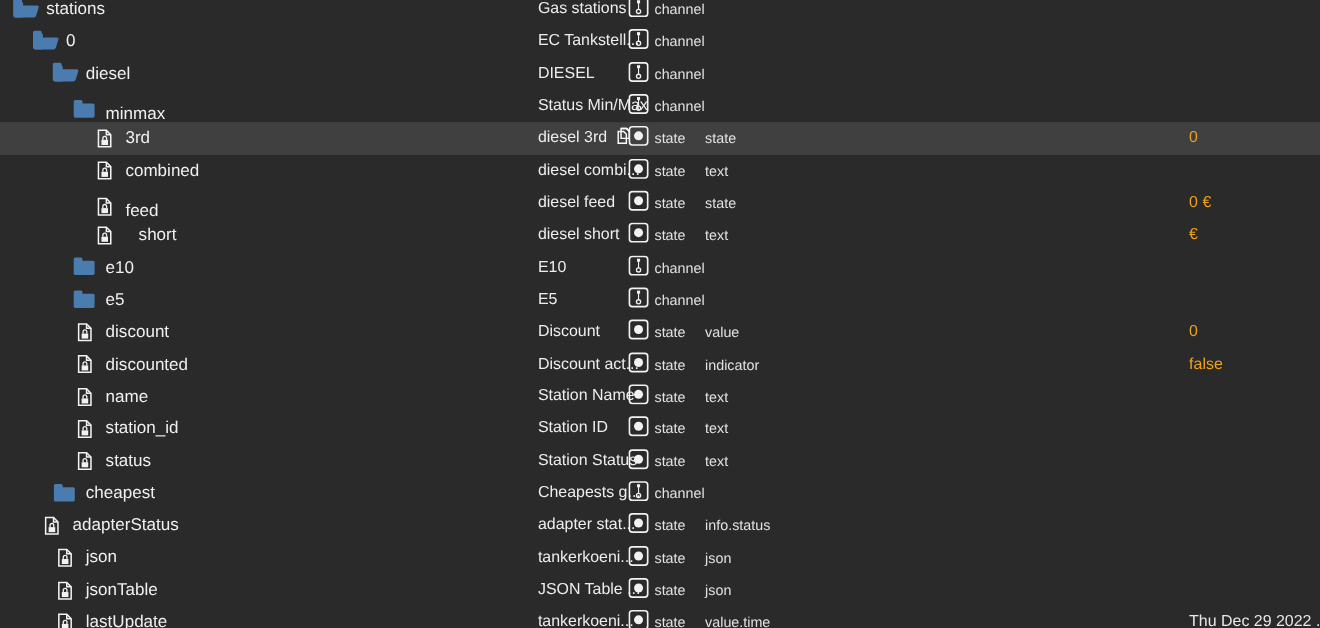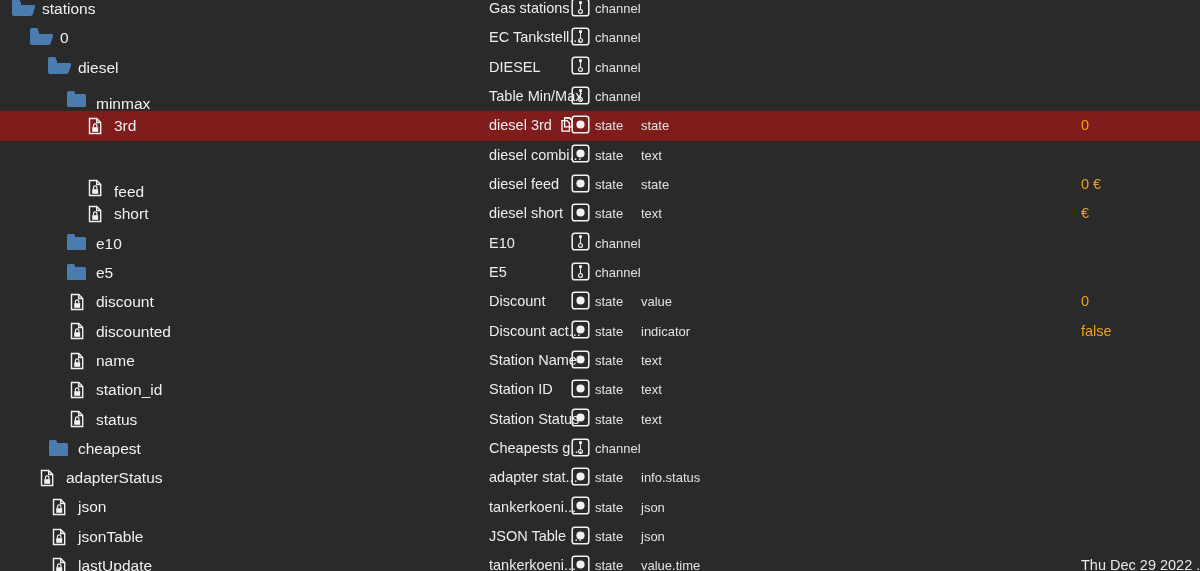--- a/index.html
+++ b/index.html
@@ -20,21 +20,21 @@
   }
   .row {
     position: relative;
     height: 29.33px;
     width: 1200px;
     display: block;
     background: #2a2a2a;
     color: #e6e6e6;
     font-size: 15px;
   }
-  .row.sel { background: #7f1d1d; }
+  .row.sel { background: #404040; }
 
   
   .cell-tree {
     position: absolute;
     left: 0; top: 0;
     height: 29.33px;
     display: flex;
     align-items: center;
     white-space: nowrap;
   }
@@ -209,21 +209,21 @@
       <div class="cell-role"></div>
       <div class="cell-value val-plain"></div>
     </div>
     <div class="row">
       <div class="cell-tree" style="left: 66px; align-items: flex-end;">
         <span class="ico ico-folder-closed">
           <i></i>
         </span>
         <span class="tree-label">minmax</span>
       </div>
-      <div class="cell-name"><span>Table Min/Max</span></div>
+      <div class="cell-name"><span>Status Min/Max</span></div>
       <div class="cell-typeicon">
         <span class="ico-box"><svg width="19" height="19" viewBox="0 0 19 19">
             <rect x="1.2" y="1.2" width="16.6" height="16.6" rx="2.6" fill="none" stroke="#f2f2f2" stroke-width="1.5"></rect>
             <rect x="8.1" y="3.2" width="2.8" height="2.8" fill="#f2f2f2"></rect>
             <rect x="9.0" y="5.6" width="1.0" height="6.2" fill="#f2f2f2"></rect>
             <circle cx="9.5" cy="13.4" r="1.9" fill="none" stroke="#f2f2f2" stroke-width="1.2"></circle>
           </svg></span>
       </div>
       <div class="cell-type">channel</div>
       <div class="cell-role"></div>
@@ -250,20 +250,31 @@
         <span class="ico-box"><svg width="19" height="19" viewBox="0 0 19 19">
             <rect x="1.2" y="1.2" width="16.6" height="16.6" rx="2.6" fill="none" stroke="#f2f2f2" stroke-width="1.5"></rect>
             <circle cx="9.5" cy="9.5" r="4.1" fill="#f2f2f2"></circle>
           </svg></span>
       </div>
       <div class="cell-type">state</div>
       <div class="cell-role">state</div>
       <div class="cell-value val-orange">0</div>
     </div>
     <div class="row">
+      <div class="cell-tree" style="left: 84px;">
+        <span class="ico ico-state">
+          <svg width="22" height="22" viewBox="0 0 22 22">
+            <path d="M5.5 3.5 h7.2 l4.0 4.0 v11.0 h-11.2 z" fill="none" stroke="#f2f2f2" stroke-width="1.4"></path>
+            <path d="M12.7 3.5 v4.0 h4.0" fill="none" stroke="#f2f2f2" stroke-width="1.4"></path>
+            <rect x="8.2" y="12.2" width="6.0" height="4.6" fill="#f2f2f2"></rect>
+            <path d="M9.5 12.2 v-1.6 a1.7 1.7 0 0 1 3.4 0 v1.6" fill="none" stroke="#f2f2f2" stroke-width="1.2"></path>
+          </svg>
+        </span>
+        <span class="tree-label">combined</span>
+      </div>
       <div class="cell-name"><span>diesel combi...</span></div>
       <div class="cell-typeicon">
         <span class="ico-box"><svg width="19" height="19" viewBox="0 0 19 19">
             <rect x="1.2" y="1.2" width="16.6" height="16.6" rx="2.6" fill="none" stroke="#f2f2f2" stroke-width="1.5"></rect>
             <circle cx="9.5" cy="9.5" r="4.1" fill="#f2f2f2"></circle>
           </svg></span>
       </div>
       <div class="cell-type">state</div>
       <div class="cell-role">text</div>
       <div class="cell-value val-orange"></div>
@@ -285,21 +296,21 @@
         <span class="ico-box"><svg width="19" height="19" viewBox="0 0 19 19">
             <rect x="1.2" y="1.2" width="16.6" height="16.6" rx="2.6" fill="none" stroke="#f2f2f2" stroke-width="1.5"></rect>
             <circle cx="9.5" cy="9.5" r="4.1" fill="#f2f2f2"></circle>
           </svg></span>
       </div>
       <div class="cell-type">state</div>
       <div class="cell-role">state</div>
       <div class="cell-value val-orange">0 €</div>
     </div>
     <div class="row">
-      <div class="cell-tree" style="left: 84px;">
+      <div class="cell-tree" style="left: 84px; gap: 12px;">
         <span class="ico ico-state">
           <svg width="22" height="22" viewBox="0 0 22 22">
             <path d="M5.5 3.5 h7.2 l4.0 4.0 v11.0 h-11.2 z" fill="none" stroke="#f2f2f2" stroke-width="1.4"></path>
             <path d="M12.7 3.5 v4.0 h4.0" fill="none" stroke="#f2f2f2" stroke-width="1.4"></path>
             <rect x="8.2" y="12.2" width="6.0" height="4.6" fill="#f2f2f2"></rect>
             <path d="M9.5 12.2 v-1.6 a1.7 1.7 0 0 1 3.4 0 v1.6" fill="none" stroke="#f2f2f2" stroke-width="1.2"></path>
           </svg>
         </span>
         <span class="tree-label">short</span>
       </div>

